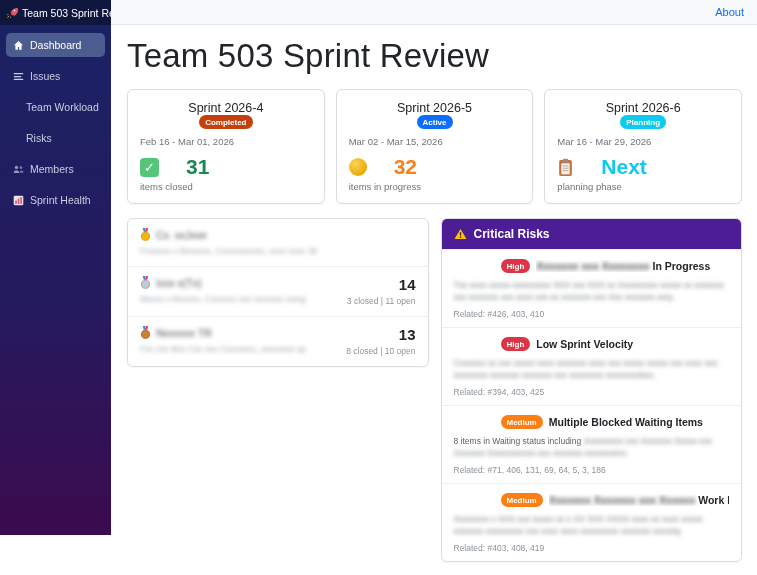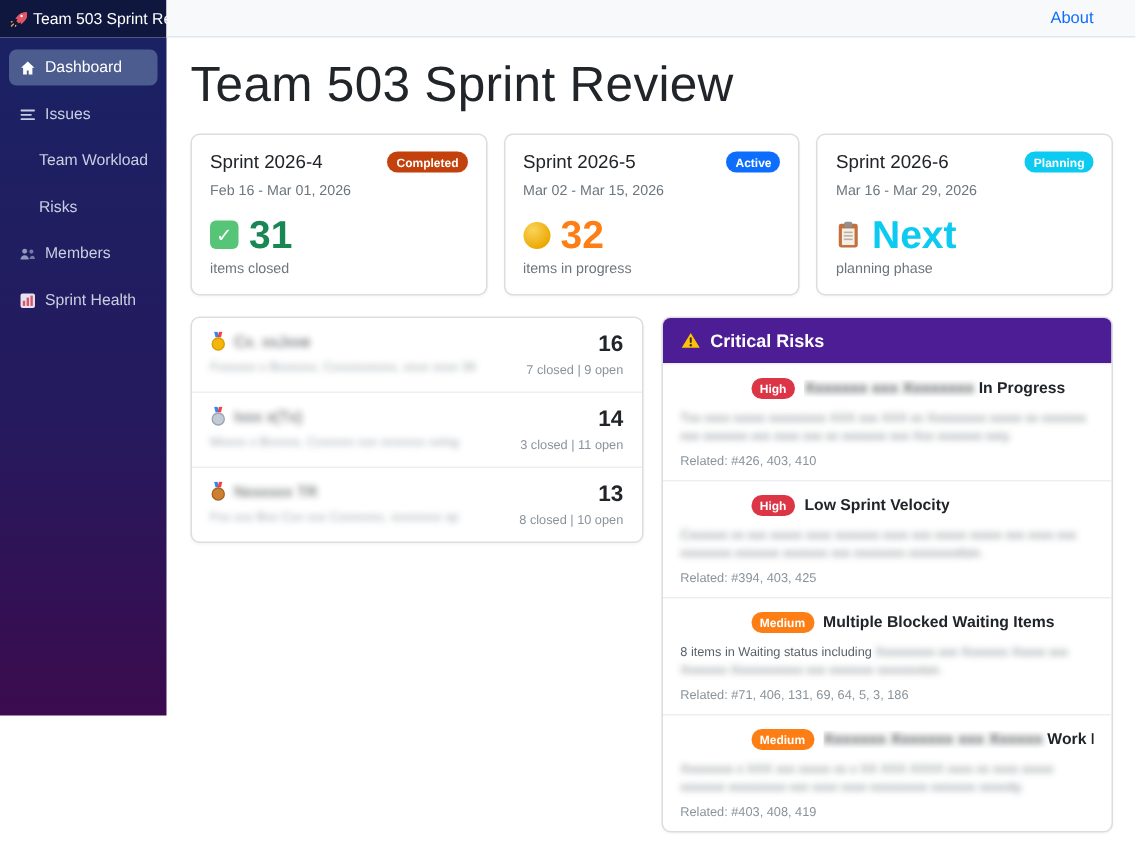--- a/index.html
+++ b/index.html
@@ -4,48 +4,48 @@
 <style>
   * { margin:0; padding:0; box-sizing:border-box; }
   html,body { width:757px; height:575px; overflow:hidden; background:#fff;
     font-family:"Liberation Sans","DejaVu Sans",sans-serif; }
 
   
   .topbar { display:flex; height:25px; }
   .brand { width:111px; background:#0f173f; color:#fff; display:flex; align-items:center;
     gap:4px; padding:0 6px; font-size:10.5px; white-space:nowrap; flex:0 0 111px; }
   .topbar-right { flex:1; background:#f8f9fa; border-bottom:1px solid #e3e6ea;
-    display:flex; align-items:center; justify-content:flex-end; padding:0 28px; }
+    display:flex; align-items:center; justify-content:flex-end; padding:0 13px; }
   .about { color:#0d6efd; font-size:11px; text-decoration:none; cursor:pointer; }
 
   
-  .sidebar { position:absolute; left:0; top:25px; width:111px; height:452px;
+  .sidebar { position:absolute; left:0; top:25px; width:111px; height:510px;
     background:linear-gradient(180deg,#1a2264 0%, #251a5e 55%, #3b0b4e 100%);
     padding:8px 6px; }
   .nav-item { display:flex; align-items:center; gap:6px; color:#c9cee1; font-size:10.5px;
     padding:6px 6px; margin-bottom:7px; border-radius:5px; cursor:pointer; }
   .nav-item.active { background:#4d5c8e; color:#fff; }
   .nav-item.sub { padding-left:20px; }
   .nav-ic { width:12px; height:12px; display:inline-flex; align-items:center; justify-content:center; flex:0 0 12px; }
 
   
   .main { margin-left:111px; padding:12px 15px 0 16px; }
   h1.page-title { font-size:33px; font-weight:400; color:#212529; letter-spacing:.2px; }
   .subtitle { font-size:11px; color:#6c757d; margin-top:5px; }
 
   
   .sprint-row { display:flex; gap:11px; margin-top:14px; }
   .sprint-card { flex:1; background:#fff; border:1px solid #dadde1; border-radius:6px;
     padding:11px 12px; box-shadow:0 1px 2px rgba(0,0,0,.04); }
-  .sprint-head { display:flex; justify-content:space-between; align-items:center; }
+  .sprint-head { display:flex; justify-content:space-between; align-items:center;flex-direction:column; }
   .sprint-name { font-size:12.5px; color:#212529; }
   .badge { font-size:8px; font-weight:bold; color:#fff; padding:2.5px 6px; border-radius:9px; }
   .sprint-dates { font-size:9.5px; color:#6c757d; margin-top:7px; }
   .sprint-val { display:flex; align-items:center; gap:7px; margin-top:8px; }
-  .val-num { font-size:26px; font-weight:bold; }
+  .val-num { font-size:21px; font-weight:bold;margin-left:20px; }
   .sprint-cap { font-size:9.5px; color:#6c757d; margin-top:2px; }
 
   
   .panels { display:flex; gap:12px; margin-top:14px; align-items:flex-start; }
   .panel { flex:1; border:1px solid #dadde1; border-radius:6px; overflow:hidden; background:#fff;
     box-shadow:0 1px 2px rgba(0,0,0,.04); }
   .panel-head { color:#fff; font-size:12px; font-weight:bold; padding:8px 12px;
     display:flex; align-items:center; gap:7px; }
   .panel-head.blue { background:#0d6efd; }
   .panel-head.red  { background:#4c1d95; }
@@ -208,24 +208,20 @@
               <svg class="svg-ic" width="11" height="13" viewBox="0 0 12 14">
                 <path d="M3 0h2.5l1 4H4z" fill="#3b82f6"></path>
                   <path d="M9 0H6.5l-1 4H8z" fill="#ef4444"></path>
                 <circle cx="6" cy="9" r="4.4" fill="#f5b50a" stroke="#d69e07"></circle>
               </svg>
             </span>
             <span class="blur">Cx. xxJxxe</span>
           </div>
           <div class="contrib-detail blur">Fxxxxxx x Bxxxxxx, Cxxxxxxxxxx, xxxx xxxx 39</div>
         </div>
-        <div>
-          <div class="contrib-count">16</div>
-          <div class="contrib-break">7 closed | 9 open</div>
-        </div>
       </div>
 
       <div class="contrib-row">
         <div>
           <div class="contrib-name">
             <span>
               <svg class="svg-ic" width="11" height="13" viewBox="0 0 12 14">
                 <path d="M3 0h2.5l1 4H4z" fill="#3b82f6"></path>
                   <path d="M9 0H6.5l-1 4H8z" fill="#ef4444"></path>
                 <circle cx="6" cy="9" r="4.4" fill="#c3cad4" stroke="#9aa4b2"></circle>

